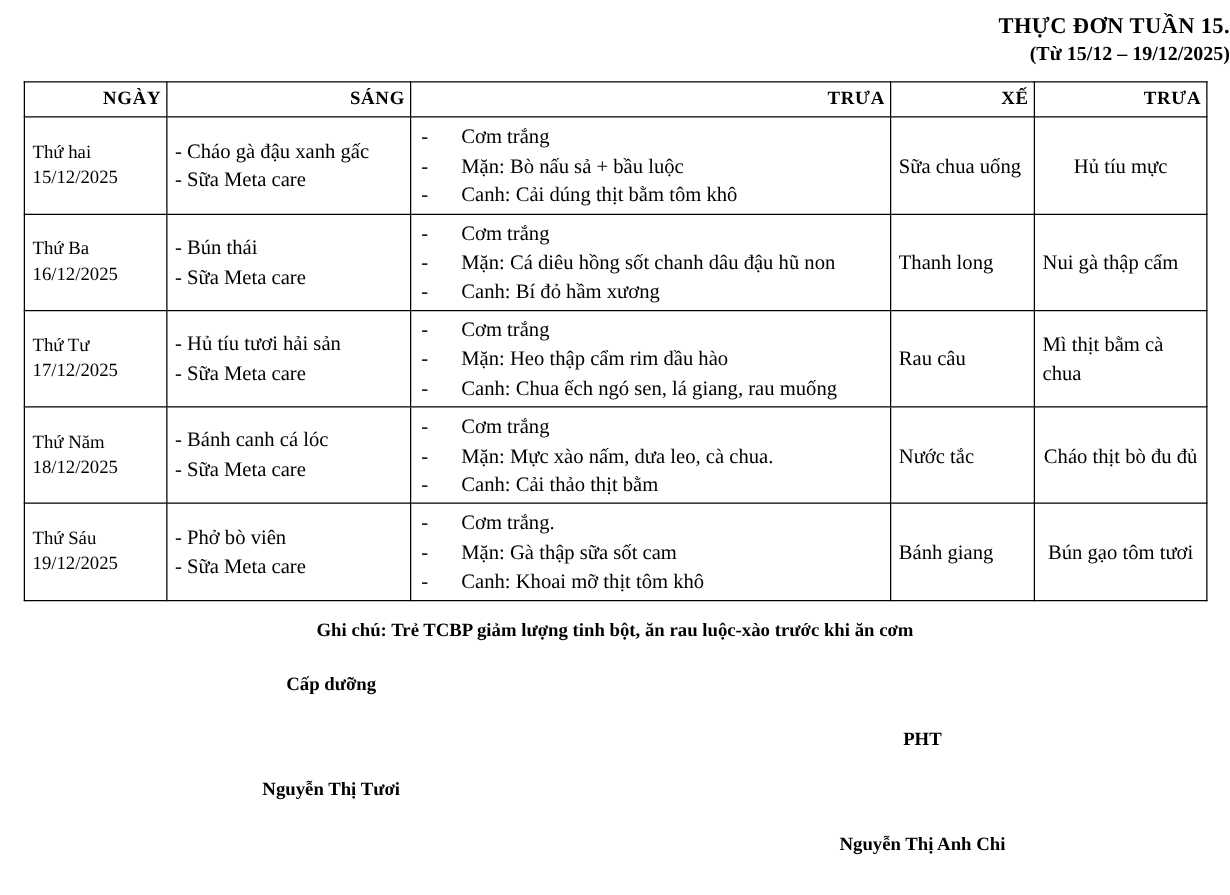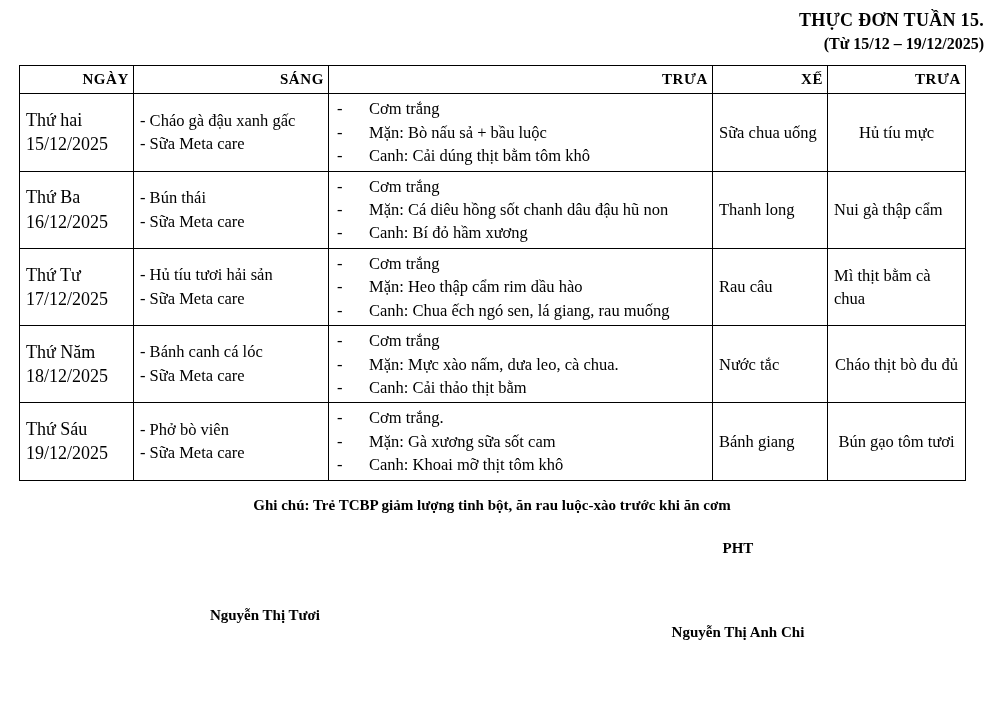--- a/index.html
+++ b/index.html
@@ -58,21 +58,21 @@
     padding: 3px 4px;
     height: 21px;
   }
   .col-ngay   { width: 114px; }
   .col-sang   { width: 195px; }
   .col-trua   { width: 384px; }
   .col-xe     { width: 115px; }
   .col-chieu  { width: 138px; }
 
   td.cell-ngay {
-    font-size: 18px;
+    font-size: 15px;
     vertical-align: top;
     padding-top: 6px;
     line-height: 1.35;
   }
   td.cell-ngay .day-name { display: block; }
   td.cell-ngay .day-date { display: block; }
 
   td.cell-sang {
     font-size: 16.5px;
     line-height: 1.45;
@@ -123,21 +123,21 @@
     display: flex;
     width: 946px;
     margin-left: auto;
     margin-right: auto;
   }
   .sign-col {
     font-size: 15px;
     font-weight: bold;
   }
   .sign-col.left  { width: 52%; text-align: center; }
-  .sign-col.right { width: 48%; text-align: center; }
+  .sign-col.right { width: 48%; text-align: center; margin-top: 44px; }
   .sign-title { display: block; }
   .sign-name  { display: block; margin-top: 67px; }
 </style>
 </head>
 <body>
 
 <div class="title-block">
   <div class="title-main">THỰC ĐƠN TUẦN 15.</div>
   <div class="title-sub">(Từ 15/12 – 19/12/2025)</div>
 </div>
@@ -247,34 +247,35 @@
           <span class="day-name">Thứ Sáu</span>
           <span class="day-date">19/12/2025</span>
         </td>
         <td class="cell-sang">
           <span class="ln">- Phở bò viên</span>
           <span class="ln">- Sữa Meta care</span>
         </td>
         <td class="cell-trua">
           <ul class="trua-list">
             <li><span class="dash">-</span><span>Cơm trắng.</span></li>
-            <li><span class="dash">-</span><span> Mặn: Gà xương sữa sốt cam</span></li>
+            <li><span class="dash">-</span><span> Mặn: Gà thập sữa sốt cam</span></li>
             <li><span class="dash">-</span><span>Canh: Khoai mỡ thịt tôm khô</span></li>
           </ul>
         </td>
         <td class="cell-xe">Bánh giang</td>
         <td class="cell-chieu center">Bún gạo tôm tươi</td>
       </tr>
     </tbody>
   </table>
 </div>
 
 <div class="note">Ghi chú: Trẻ TCBP giảm lượng tinh bột, ăn rau luộc-xào trước khi ăn cơm</div>
 
 <div class="sign-row">
   <div class="sign-col left">
+    <span class="sign-title">Cấp dưỡng</span>
     <span class="sign-name">Nguyễn Thị Tươi</span>
   </div>
   <div class="sign-col right">
     <span class="sign-title">PHT</span>
     <span class="sign-name">Nguyễn Thị Anh Chi</span>
   </div>
 </div>
 
 </body></html>

